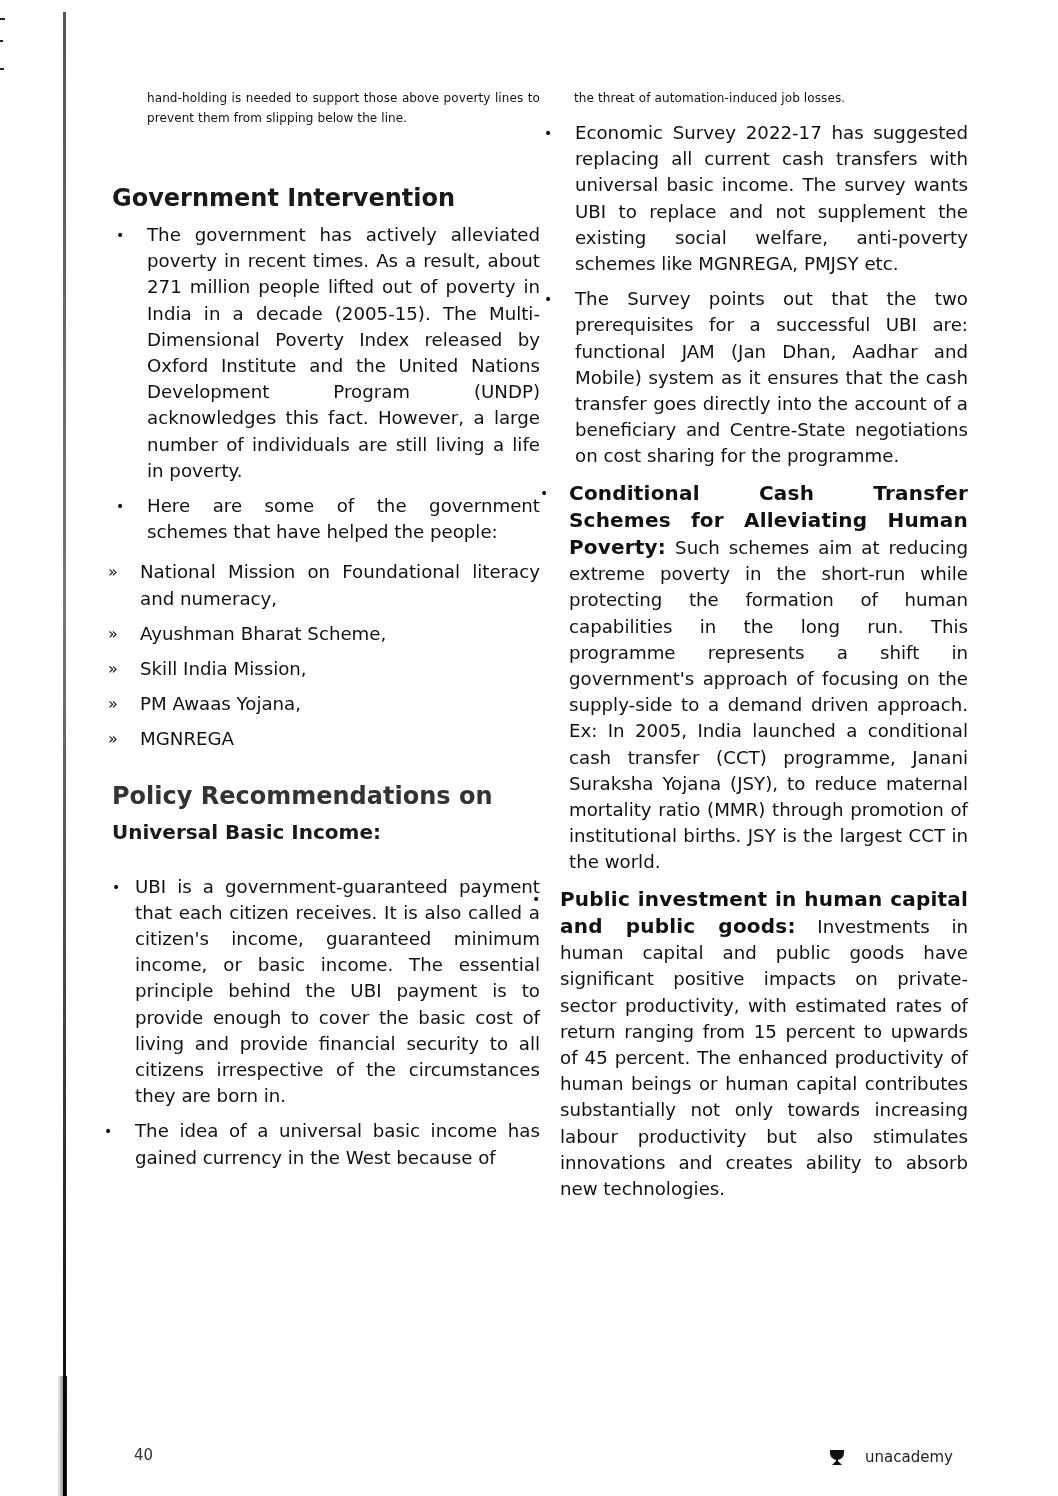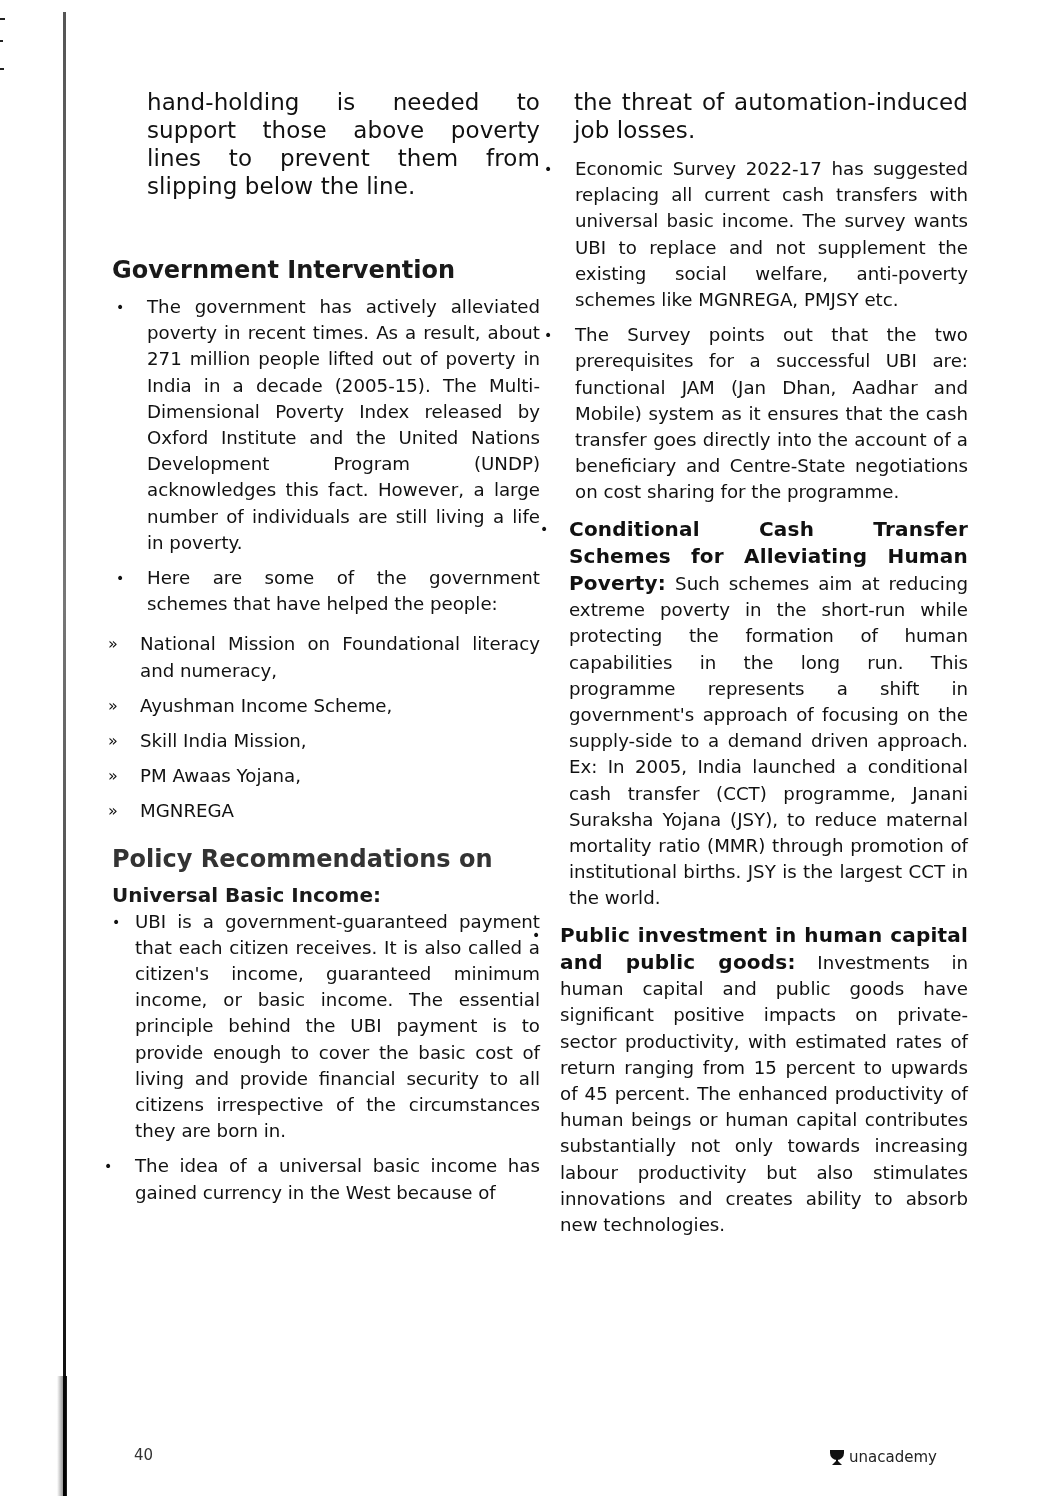--- a/index.html
+++ b/index.html
@@ -14,21 +14,21 @@
     .binding-edge::after {
       content: ""; position: absolute; left: -6px; bottom: 0; width: 10px; height: 120px;
       background: linear-gradient(to right, rgba(0,0,0,0) 0%, rgba(0,0,0,0.55) 80%, #000 100%);
     }
     .edge-mark { position: absolute; left: 0; height: 2px; width: 5px; background: #222; }
     .col { position: absolute; top: 88px; }
     .col-left { left: 112px; width: 428px; }
     .col-right { left: 540px; width: 428px; }
     p, li { margin: 0; }
     .body-text {
-      font-size: 23px; line-height: 28px; text-align: justify; letter-spacing: 0.1px;
+      font-size: 12px; line-height: 20px; text-align: justify; letter-spacing: 0.1px;
     }
     .indent { padding-left: 35px; }
     h2.section-title {
       font-size: 24px; font-weight: bold; margin: 0; line-height: 32px; color: #1a1a1a;
     }
     h3.sub-title {
       font-size: 20px; font-weight: bold; margin: 0; line-height: 28px; color: #1a1a1a;
     }
     .bullet {
       position: relative; padding-left: 35px;
@@ -38,21 +38,21 @@
       position: absolute; left: 4px; top: 0; font-size: 14px; width: 20px;
     }
     .chev {
       position: relative; padding-left: 28px;
       font-size: 18.2px; line-height: 26.2px; text-align: justify;
     }
     .chev .mark { position: absolute; left: -4px; top: 0; font-size: 16px; }
     .lead { font-weight: bold; font-size: 20px; letter-spacing: 0.2px; }
     .footer-page { position: absolute; left: 134px; top: 1446px; font-size: 15px; color: #333; text-align: center; }
     .footer-brand {
-      position: absolute; left: 829px; top: 1448px; display: flex; align-items: center; gap: 4px;
+      position: absolute; left: 829px; top: 1448px; display: flex; align-items: center; gap: 20px;
       font-size: 15px; color: #222;
     }
     .logo { width: 16px; height: 16px; display: inline-block; }
   </style>
 </head>
 <body>
 
 <div class="binding-edge"></div>
 <div class="edge-mark" style="top:18px"></div>
 <div class="edge-mark" style="top:40px;width:3px"></div>
@@ -72,38 +72,38 @@
     <span>Here are some of the government schemes that have helped the people:</span>
   </div>
 
   <div style="margin-top:14px">
     <div class="chev" style="padding-left:28px;margin-left:0">
       <span class="mark">»</span>
       <span>National Mission on Foundational literacy and numeracy,</span>
     </div>
     <div class="chev" style="margin-top:9px">
       <span class="mark">»</span>
-      <span>Ayushman Income Scheme,</span>
+      <span>Ayushman Bharat Scheme,</span>
     </div>
     <div class="chev" style="margin-top:9px">
       <span class="mark">»</span>
       <span>Skill India Mission,</span>
     </div>
     <div class="chev" style="margin-top:9px">
       <span class="mark">»</span>
       <span>PM Awaas Yojana,</span>
     </div>
     <div class="chev" style="margin-top:9px">
       <span class="mark">»</span>
       <span>MGNREGA</span>
     </div>
   </div>
 
-  <h2 class="section-title" style="margin-top:18px;color:#333">Policy Recommendations on</h2>
-  <h3 class="sub-title" style="margin-top:6px;margin-bottom:0">Universal Basic Income:</h3>
+  <h2 class="section-title" style="margin-top:27px;color:#333">Policy Recommendations on</h2>
+  <h3 class="sub-title" style="margin-top:6px;margin-bottom:28px">Universal Basic Income:</h3>
 
   <div class="bullet" style="padding-left:23px">
     <span class="mark" style="left:0">•</span>
     <span>UBI is a government-guaranteed payment that each citizen receives. It is also called a citizen's income, guaranteed minimum income, or basic income. The essential principle behind the UBI payment is to provide enough to cover the basic cost of living and provide financial security to all citizens irrespective of the circumstances they are born in.</span>
   </div>
   <div class="bullet" style="padding-left:23px;margin-top:9px">
     <span class="mark" style="left:-8px">•</span>
     <span>The idea of a universal basic income has gained currency in the West because of</span>
   </div>
 </div>

